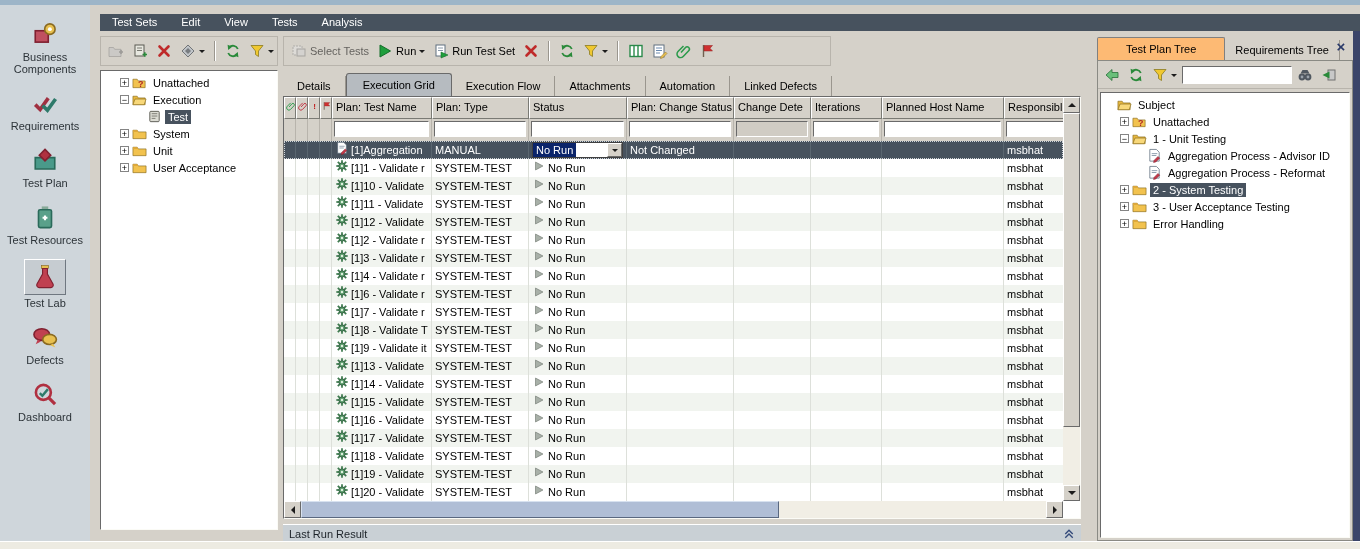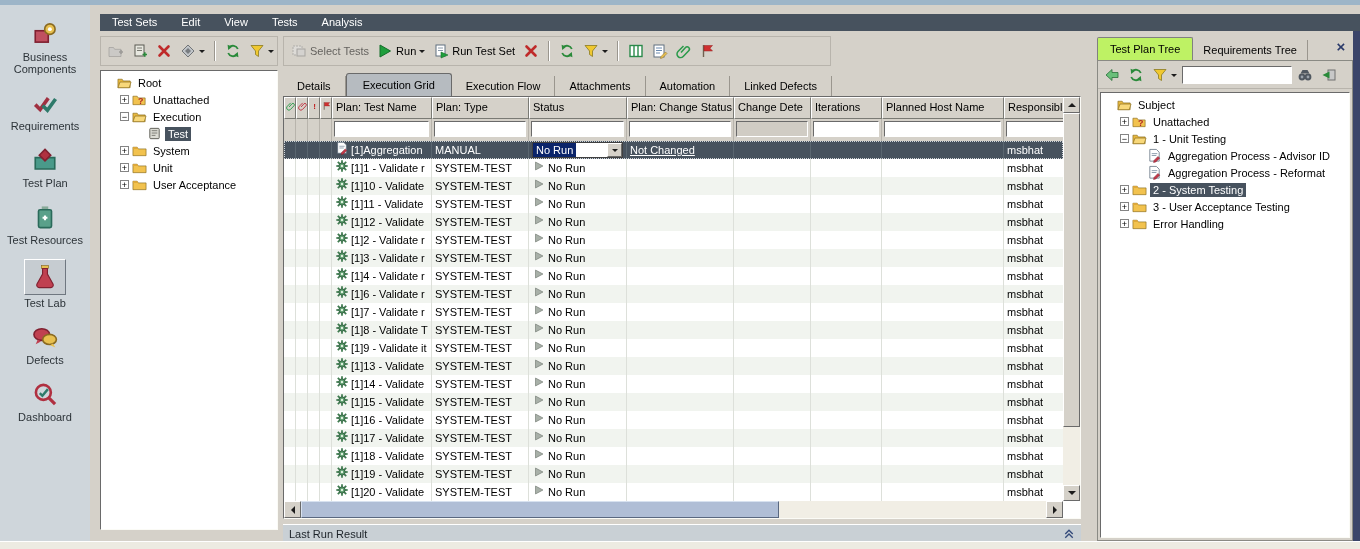--- a/index.html
+++ b/index.html
@@ -89,21 +89,21 @@
 
   
   .lastrun{position:absolute;left:283px;top:524px;width:798px;height:19px;background:#c9d0d5;border-top:1px solid #fff;border-bottom:1px solid #9aa0a6;display:flex;align-items:center;padding:0 6px;color:#1c2228}
   .lastrun .ic{margin-left:auto}
   .lastrun .ic svg{width:12px;height:12px;display:block}
 
   
   .rpanel{position:absolute;left:1097px;top:36px;width:256px;height:505px}
   .rtabs{position:absolute;left:0;top:0;right:0;height:24px;display:flex;align-items:flex-end}
   .rtab{padding:4px 10px;border-right:1px solid #9a968e;white-space:nowrap;cursor:default}
-  .rtab.act{background:#bef264;border:1px solid #808080;border-bottom:none;border-radius:2px 2px 0 0;padding:5px 12px}
+  .rtab.act{background:#fdba74;border:1px solid #808080;border-bottom:none;border-radius:2px 2px 0 0;padding:5px 28px}
   .rclose{position:absolute;right:4px;top:3px;width:16px;height:16px;color:#2a3a6a;font-weight:bold;font-size:13px;text-align:center;line-height:16px;cursor:default}
   .rclose::before{content:"×";font-size:15px}
   .rbody{position:absolute;left:0;top:24px;right:0;bottom:0;background:#d5d1c9;border:1px solid #8a8a84}
   .rtoolbar{display:flex;align-items:center;gap:2px;height:28px;padding:0 3px;border-bottom:1px solid #b8b4ac}
   .rtree{position:absolute;left:2px;top:31px;right:2px;bottom:2px;background:#fff;border:1px solid;border-color:#6a6a6a #fbfbf6 #fbfbf6 #6a6a6a;padding-top:3px;overflow:hidden}
 </style>
 </head>
 <body>
 
 <div class="app">
@@ -309,30 +309,20 @@
         <span class="ic">
           <svg viewBox="0 0 16 16">
             <line x1="3.5" y1="2" x2="3.5" y2="14" stroke="#706050" stroke-width="1.4"></line>
             <path d="M4 2.5h8.5l-2.5 2.7 2.5 2.8H4z" fill="#d03030" stroke="#902020" stroke-width=".5"></path>
           </svg>
         </span>
       </span>
     </div>
 
   <div class="treebox tree-left">
-      <div class="trow" style="padding-left: 4px;">
-        <span class="xsp"></span>
-        <span class="ic">
-          <svg viewBox="0 0 16 16">
-            <path d="M1 4.5h4.5l1.2 1.8H14v7.2H1z" fill="#e8b83e" stroke="#8a6d1f" stroke-width=".7"></path>
-            <path d="M3.2 7.5H15l-2 6H1z" fill="#f8d87a" stroke="#8a6d1f" stroke-width=".7"></path>
-          </svg>
-        </span>
-        <span class="tlab">Root</span>
-      </div>
       <div class="trow" style="padding-left: 19px;">
         <span class="xp">+</span>
         <span class="ic">
           <svg viewBox="0 0 16 16">
             <path d="M1 4.5h4.5l1.2 1.8H14v7.2H1z" fill="#f2c24e" stroke="#8a6d1f" stroke-width=".7"></path>
             <text x="6.5" y="12.5" font-size="9.5" font-weight="bold" fill="#b02828" font-family="Liberation Sans,sans-serif">?</text>
           </svg>
         </span>
         <span class="tlab">Unattached</span>
       </div>
@@ -473,21 +463,21 @@
               <span class="ctext">MANUAL</span>
             </span>
             <span class="gc" style="width: 98px;">
               <span class="ed">
                 <span class="edsel">No Run</span>
                 <span class="edbtn">
                   <span class="caret"></span>
                 </span>
               </span>
             </span>
-            <span class="gc" style="width: 107px; text-decoration: underline;">
+            <span class="gc" style="width: 107px;">
               <span class="ctext">Not Changed</span>
             </span>
             <span class="gc" style="width: 77px;"></span>
             <span class="gc" style="width: 71px;"></span>
             <span class="gc" style="width: 122px;"></span>
             <span class="gc" style="width: 140px;">
               <span class="ctext">msbhat</span>
             </span>
           </div>
           <div class="grow">

